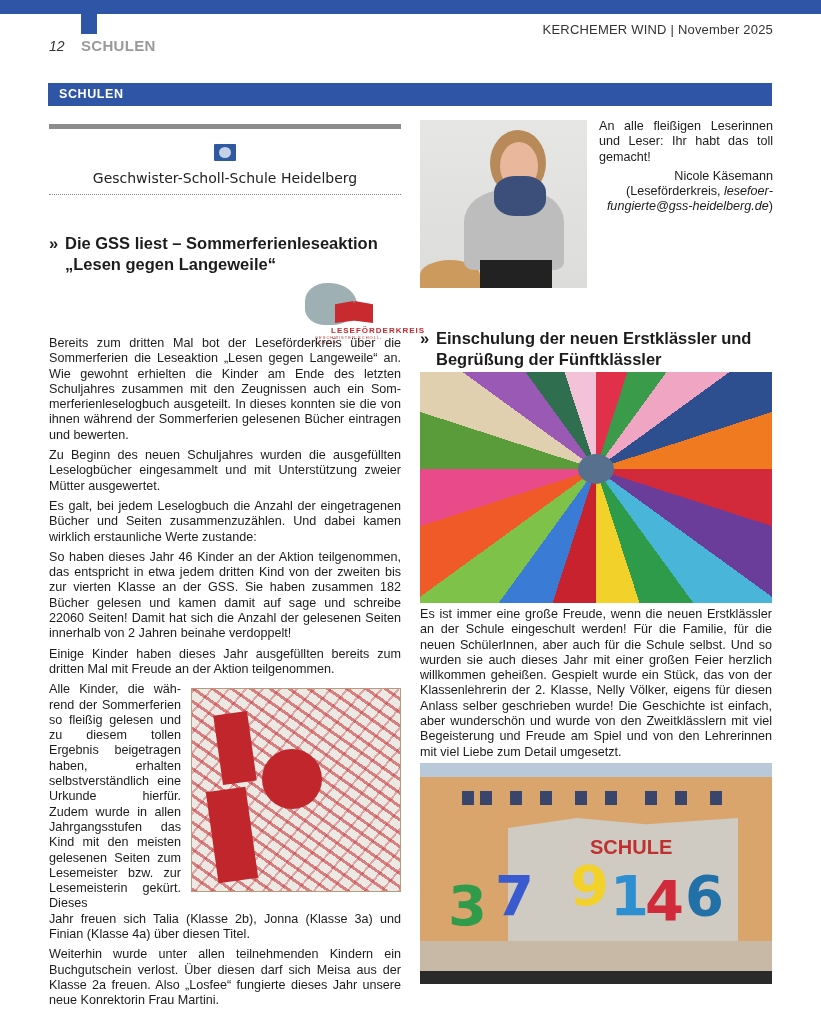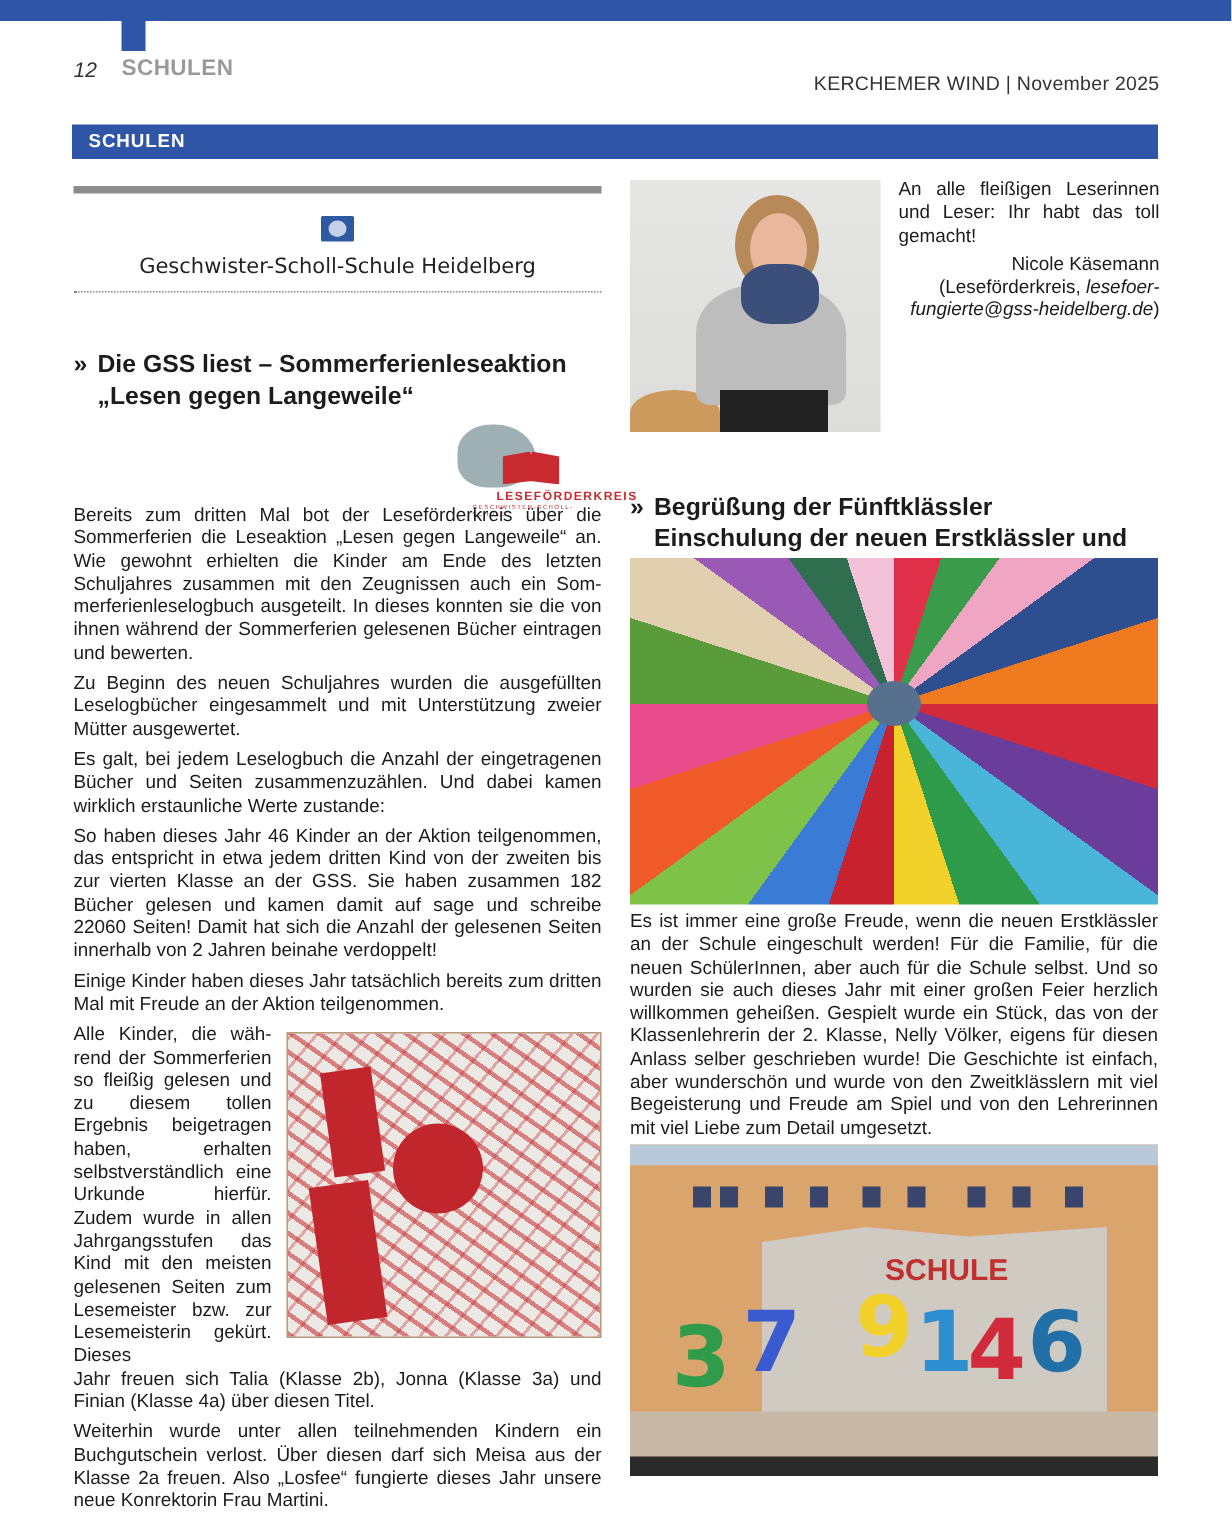--- a/index.html
+++ b/index.html
@@ -2,21 +2,21 @@
 <html><head>
 <meta charset="utf-8">
 <style>
   html, body { margin:0; padding:0; }
   body { width:821px; height:1024px; background:#ffffff; position:relative; overflow:hidden;
          font-family:"Liberation Sans", "DejaVu Sans", sans-serif; color:#1c1c1c; }
   .top-bar { position:absolute; left:0; top:0; width:821px; height:14px; background:#2e55a6; }
   .top-tab { position:absolute; left:81px; top:14px; width:16px; height:20px; background:#2e55a6; }
   .page-num { position:absolute; left:49px; top:38px; font-size:14px; color:#333;font-style:italic; }
   .section-head { position:absolute; left:81px; top:37px; font-size:15px; font-weight:bold; color:#9a9a9a; letter-spacing:0.3px; }
-  .masthead { position:absolute; right:48px; top:48px; font-size:13px; color:#333; letter-spacing:0.2px; }
+  .masthead { position:absolute; right:48px; top:22px; font-size:13px; color:#333; letter-spacing:0.2px; }
   .band { position:absolute; left:48px; top:83px; width:724px; height:23px; background:#2e55a6; }
   .band span { position:absolute; left:11px; top:4px; color:#fff; font-size:12.5px; font-weight:bold; letter-spacing:0.6px; }
 
   .left-col { position:absolute; left:49px; top:124px; width:352px; }
   .grey-rule { height:5px; background:#8c8c8c; }
   .school-logo { width:22px; height:17px; background:#2d5aa0; margin:15px auto 0; position:relative; border-radius:1px; }
   .school-logo .rose { position:absolute; left:5px; top:3px; width:12px; height:11px; border-radius:50%; background:#dfe6f2; opacity:0.85; }
   .school-name { text-align:center; font-family:"DejaVu Sans", sans-serif; font-size:14px; color:#222; margin-top:9px; }
   .dotted { border-bottom:1px dotted #888; margin-top:8px; }
   .headline { margin-top:38px; font-size:16.5px; font-weight:bold; line-height:21px; padding-left:16px; position:relative; }
@@ -95,21 +95,21 @@
     <div class="lfk-text">LESEFÖRDERKREIS</div>
     <div class="lfk-sub">GESCHWISTER-SCHOLL-SCHULE</div>
   </div>
 </div>
 
 <div class="left-body body-text">
   <p>Bereits zum dritten Mal bot der Leseförderkreis über die Sommerferien die Leseaktion „Lesen gegen Langeweile“ an. Wie gewohnt erhielten die Kinder am Ende des letzten Schuljahres zusammen mit den Zeugnissen auch ein Som­merferienleselogbuch ausgeteilt. In dieses konnten sie die von ihnen während der Sommerferien gelesenen Bücher eintragen und bewerten.</p>
   <p>Zu Beginn des neuen Schuljahres wurden die ausgefüllten Leselogbücher eingesammelt und mit Unterstützung zwei­er Mütter ausgewertet.</p>
   <p>Es galt, bei jedem Leselogbuch die Anzahl der eingetrage­nen Bücher und Seiten zusammenzuzählen. Und dabei ka­men wirklich erstaunliche Werte zustande:</p>
   <p>So haben dieses Jahr 46 Kinder an der Aktion teilgenom­men, das entspricht in etwa jedem dritten Kind von der zwei­ten bis zur vierten Klasse an der GSS. Sie haben zusammen 182 Bücher gelesen und kamen damit auf sage und schrei­be 22060 Seiten! Damit hat sich die Anzahl der gelesenen Seiten innerhalb von 2 Jahren beinahe verdoppelt!</p>
-  <p>Einige Kinder haben dieses Jahr tatsächlich bereits zum dritten Mal mit Freude an der Aktion teilgenommen.</p>
+  <p>Einige Kinder haben dieses Jahr ausgefüllten bereits zum dritten Mal mit Freude an der Aktion teilgenommen.</p>
   <div class="wrap-block">
     <div class="wrap-text">Alle Kinder, die wäh­rend der Sommerferi­en so fleißig gelesen und zu diesem tollen Ergebnis beigetragen haben, erhalten selbstverständlich eine Urkunde hierfür. Zudem wurde in allen Jahrgangsstufen das Kind mit den meisten gelesenen Seiten zum Lesemeister bzw. zur Lesemeiste­rin gekürt. Dieses</div>
     <div class="book-photo">
       <div class="stamp1"></div>
         <div class="stamp2"></div>
         <div class="circle"></div>
     </div>
   </div>
   <p>Jahr freuen sich Talia (Klasse 2b), Jonna (Klasse 3a) und Finian (Klasse 4a) über diesen Titel.</p>
   <p>Weiterhin wurde unter allen teilnehmenden Kindern ein Buchgutschein verlost. Über diesen darf sich Meisa aus der Klasse 2a freuen. Also „Losfee“ fungierte dieses Jahr unse­re neue Konrektorin Frau Martini.</p>
@@ -126,22 +126,22 @@
 <div class="quote body-text">
   <p style="text-align:justify">An alle fleißigen Leserinnen und Leser: Ihr habt das toll gemacht!</p>
   <p style="text-align:right">
     <span>Nicole Käsemann</span><br>
     <span>(Leseförderkreis, </span><i>lesefoer­fungierte@gss-heidelberg.de</i><span>)</span>
   </p>
 </div>
 
 <div class="right-headline">
   <span class="raquo">»</span>
+  <div>Einschulung der neuen Erstklässler und</div>
   <div>Begrüßung der Fünftklässler</div>
-  <div>Einschulung der neuen Erstklässler und</div>
 </div>
 
 <div class="cones-photo">
   <div class="floor"></div>
     <div class="center"></div>
 </div>
 
 <div class="right-body body-text">
   <p>Es ist immer eine große Freude, wenn die neuen Erstkläss­ler an der Schule eingeschult werden! Für die Familie, für die neuen SchülerInnen, aber auch für die Schule selbst. Und so wurden sie auch dieses Jahr mit einer großen Feier herzlich willkommen geheißen. Gespielt wurde ein Stück, das von der Klassenlehrerin der 2. Klasse, Nelly Völker, eigens für diesen Anlass selber geschrieben wurde! Die Geschichte ist einfach, aber wunderschön und wurde von den Zweit­klässlern mit viel Begeisterung und Freude am Spiel und von den Lehrerinnen mit viel Liebe zum Detail umgesetzt.</p>
 </div>

